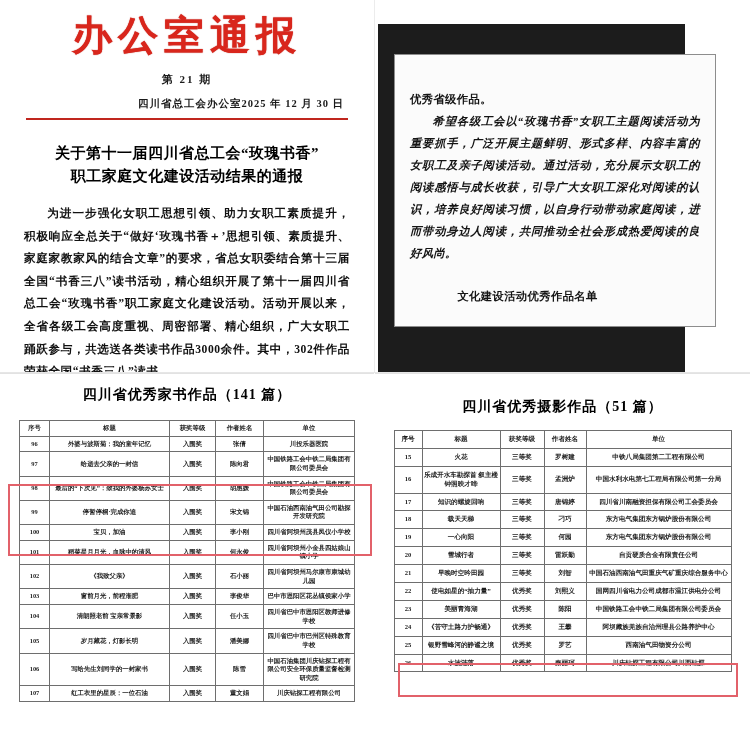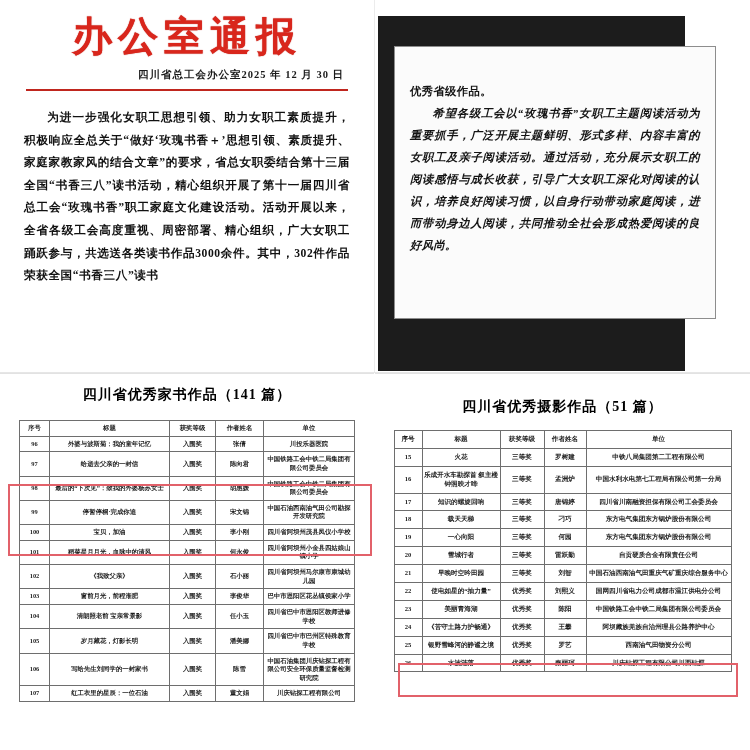--- a/index.html
+++ b/index.html
@@ -19,21 +19,21 @@
   .q1-inner{position:absolute;left:14px;top:6px;width:346px;height:360px;}
   .doc-banner{
     text-align:center;
     color:#d9261c;
     font-weight:bold;
     font-size:40px;
     letter-spacing:6px;
     line-height:1.1;
     margin-top:8px;
     text-shadow:0 0 1px #b81d14;
-    font-family:Liberation Sans, sans-serif;
+    font-family:Liberation Serif, serif;
   }
   .doc-issue{
     text-align:center;
     font-size:11px;
     font-weight:bold;
     margin-top:14px;
     letter-spacing:2px;
     color:#1a1a1a;
   }
   .doc-meta{
@@ -61,21 +61,21 @@
     line-height:1.95;
     text-align:justify;
     color:#111;
     text-indent:2em;
     letter-spacing:0.6px;
   }
 
   
   #q2{left:375px;top:0;width:375px;height:372px;background:#fff;}
   .blackframe{
-    position:absolute;left:3px;top:16px;width:307px;height:355px;
+    position:absolute;left:3px;top:24px;width:307px;height:355px;
     background:#1c1c1c;
   }
   .whitepage{
     position:absolute;left:16px;top:30px;width:322px;height:273px;
     background:#fbfbfb;
     box-shadow:0 0 0 1px #8d8d8d inset;
   }
   .wp-body{
     margin:34px 16px 0 16px;
     font-size:11.3px;
@@ -157,39 +157,45 @@
   .hsep{position:absolute;left:0;top:372px;width:750px;height:1px;background:#e6e6e6;}
 </style>
 </head>
 <body>
 
 <div class="page">
 
   <div class="quad" id="q1">
     <div class="q1-inner">
       <div class="doc-banner">办公室通报</div>
+      <div class="doc-issue">第 21 期</div>
       <div class="doc-meta">
         <span>四川省总工会办公室</span>
         <span>2025 年 12 月 30 日</span>
       </div>
       <div class="doc-rule"></div>
+      <div class="doc-title">
+        <div>关于第十一届四川省总工会“玫瑰书香”</div>
+        <div>职工家庭文化建设活动结果的通报</div>
+      </div>
       <div class="doc-body">为进一步强化女职工思想引领、助力女职工素质提升，积极响应全总关于“做好‘玫瑰书香＋’思想引领、素质提升、家庭家教家风的结合文章”的要求，省总女职委结合第十三届全国“书香三八”读书活动，精心组织开展了第十一届四川省总工会“玫瑰书香”职工家庭文化建设活动。活动开展以来，全省各级工会高度重视、周密部署、精心组织，广大女职工踊跃参与，共选送各类读书作品3000余件。其中，302件作品荣获全国“书香三八”读书</div>
     </div>
   </div>
 
   <div class="vsep"></div>
 
   <div class="quad" id="q2">
     <div class="blackframe">
       <div class="whitepage">
         <div class="wp-body">
           <div>优秀省级作品。</div>
           <div class="p-ind">希望各级工会以“玫瑰书香”女职工主题阅读活动为重要抓手，广泛开展主题鲜明、形式多样、内容丰富的女职工及亲子阅读活动。通过活动，充分展示女职工的阅读感悟与成长收获，引导广大女职工深化对阅读的认识，培养良好阅读习惯，以自身行动带动家庭阅读，进而带动身边人阅读，共同推动全社会形成热爱阅读的良好风尚。</div>
         </div>
         <div class="wp-attach">
+          <div class="l2">文化建设活动优秀作品名单</div>
         </div>
       </div>
     </div>
   </div>
 
   <div class="hsep"></div>
 
   <div class="quad" id="q3">
     <div class="tbl-wrap">
       <div class="tbl-title">四川省优秀家书作品（141 篇）</div>

